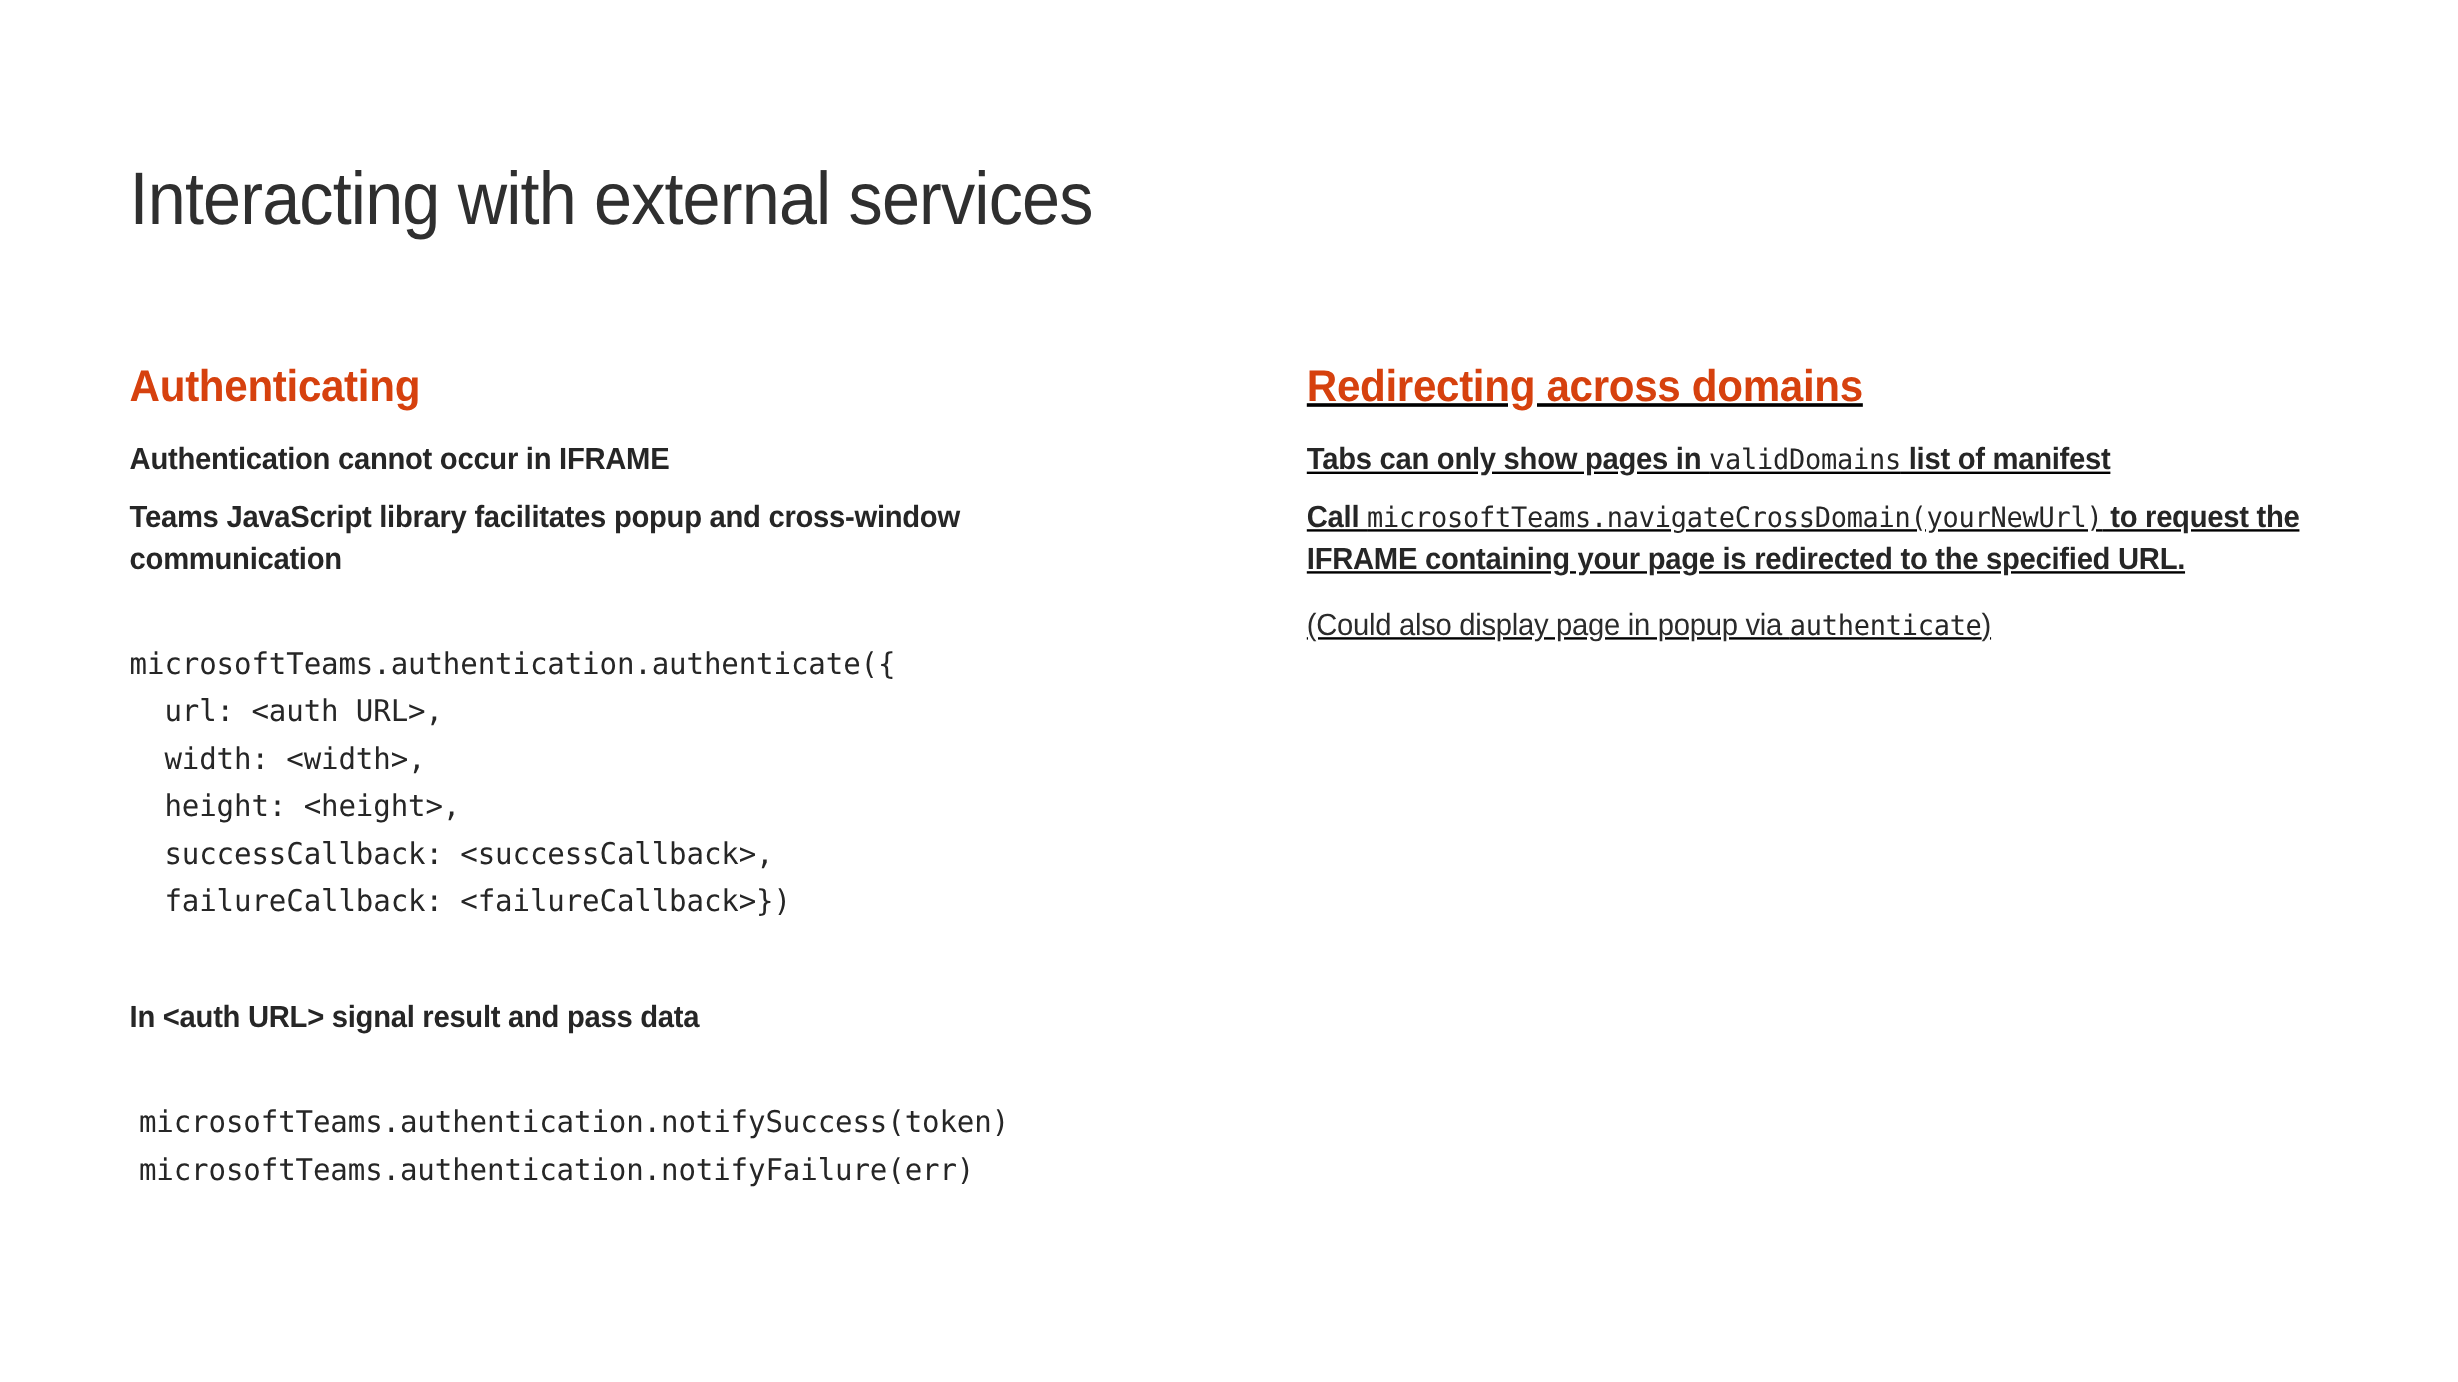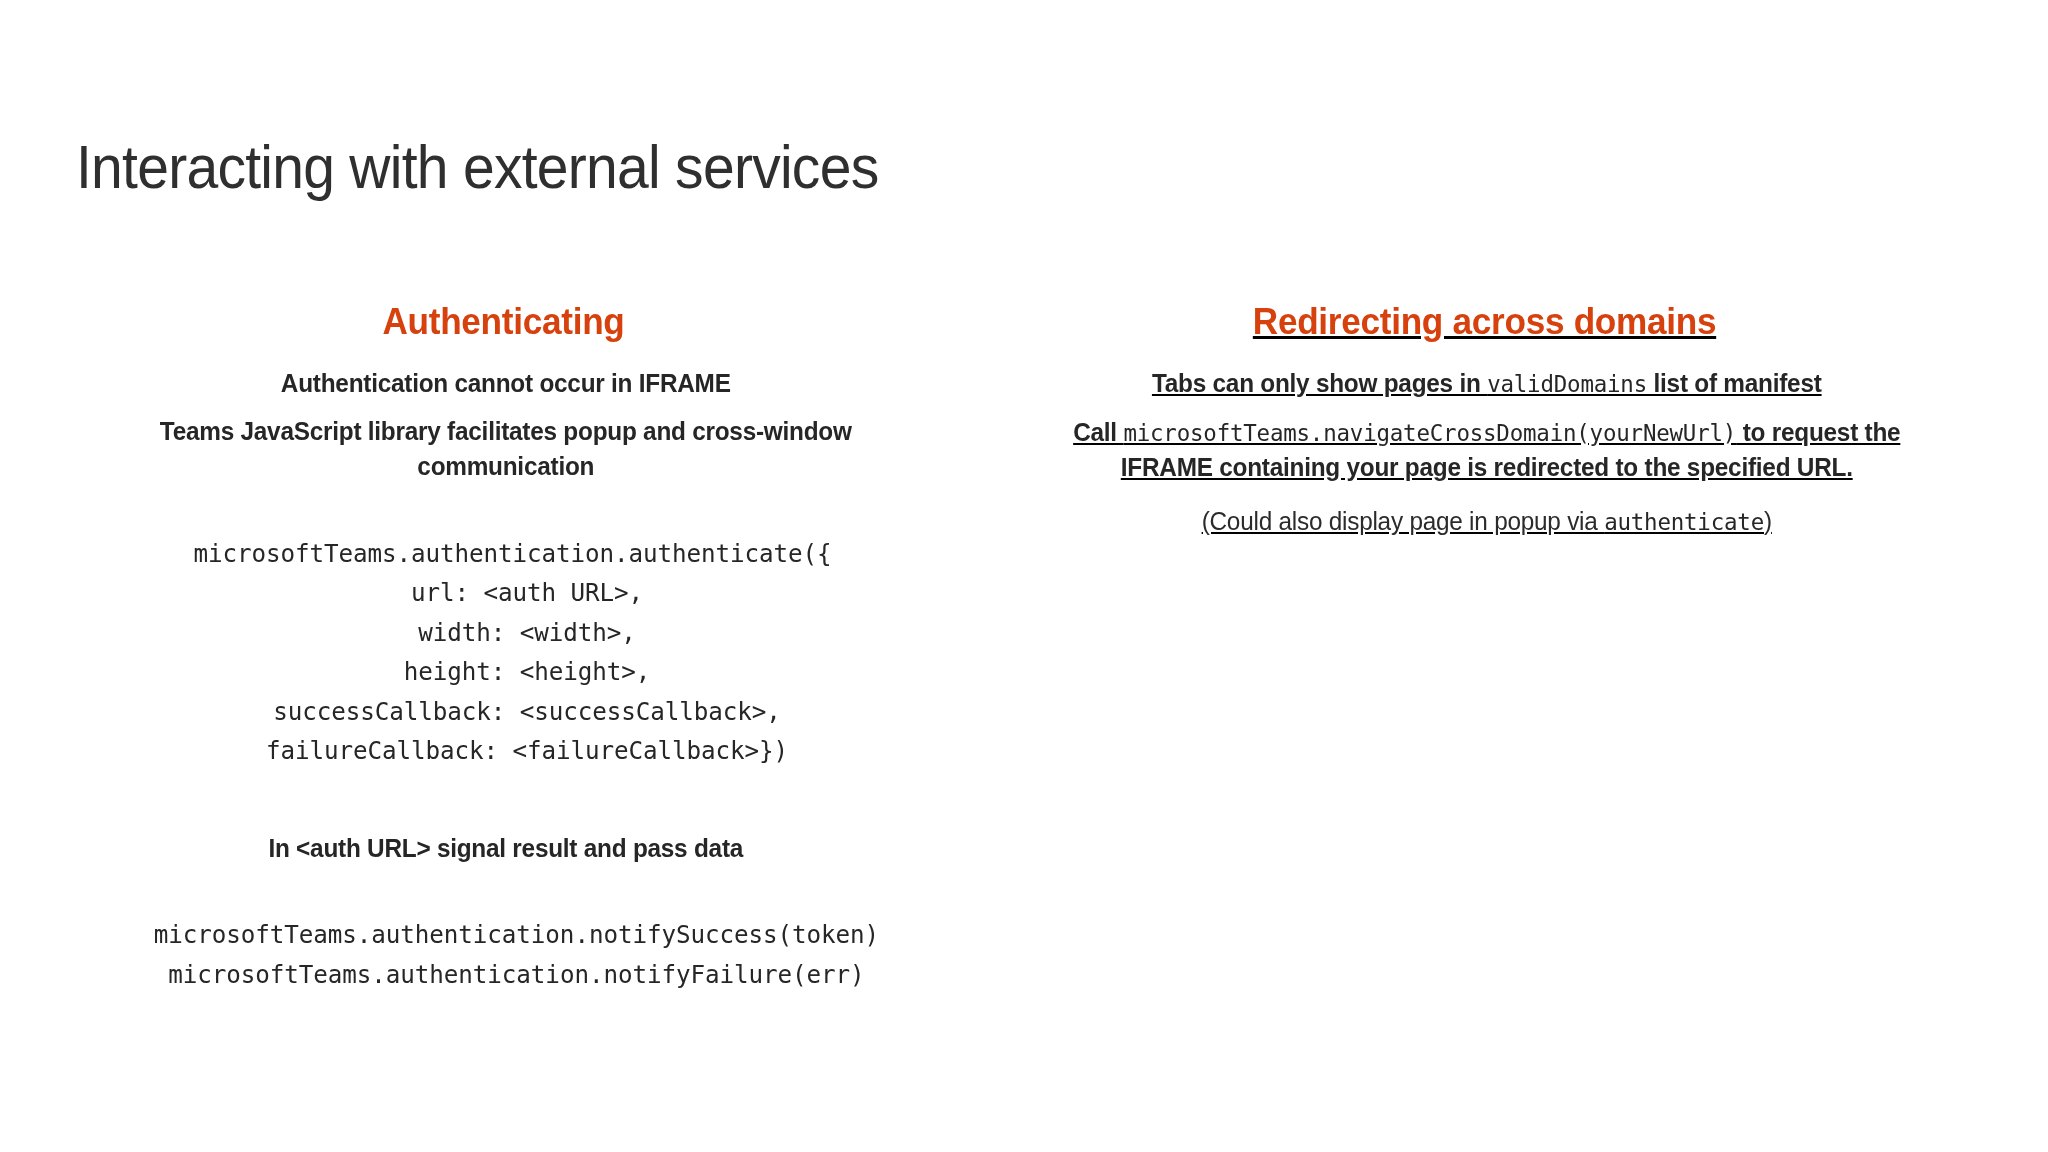--- a/index.html
+++ b/index.html
@@ -14,20 +14,21 @@
     position: relative;
     overflow: hidden;
     font-family: "Liberation Sans", sans-serif;
     -webkit-font-smoothing: antialiased;
   }
 
   .slide {
     position: absolute;
     inset: 0;
     background: #ffffff;
+    margin-left: 32px;
   }
 
   
   .slide-title {
     position: absolute;
     left: 76px;
     top: 90px;
     width: 1700px;
     font-family: "Liberation Sans", sans-serif;
     font-size: 62px;
@@ -37,21 +38,20 @@
     line-height: 1.12;
     transform: scaleX(0.92);
     transform-origin: left center;
     white-space: nowrap;
   }
 
   
   .column {
     position: absolute;
     top: 300px;
-    text-align: center;
   }
   .column-left  { left: 76px;   width: 900px; }
   .column-right { left: 1057px; width: 900px; text-decoration: underline; }
 
   .column-heading {
     font-family: "Liberation Sans", sans-serif;
     font-size: 37px;
     font-weight: 700;
     color: #d6410e;
     letter-spacing: -0.3px;

